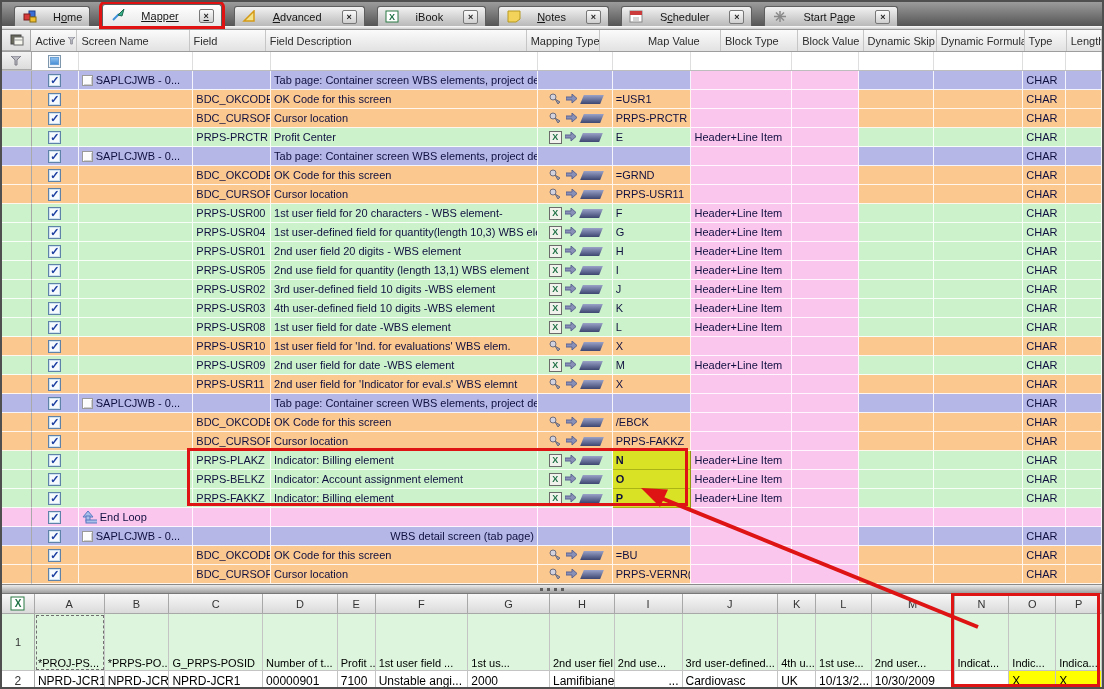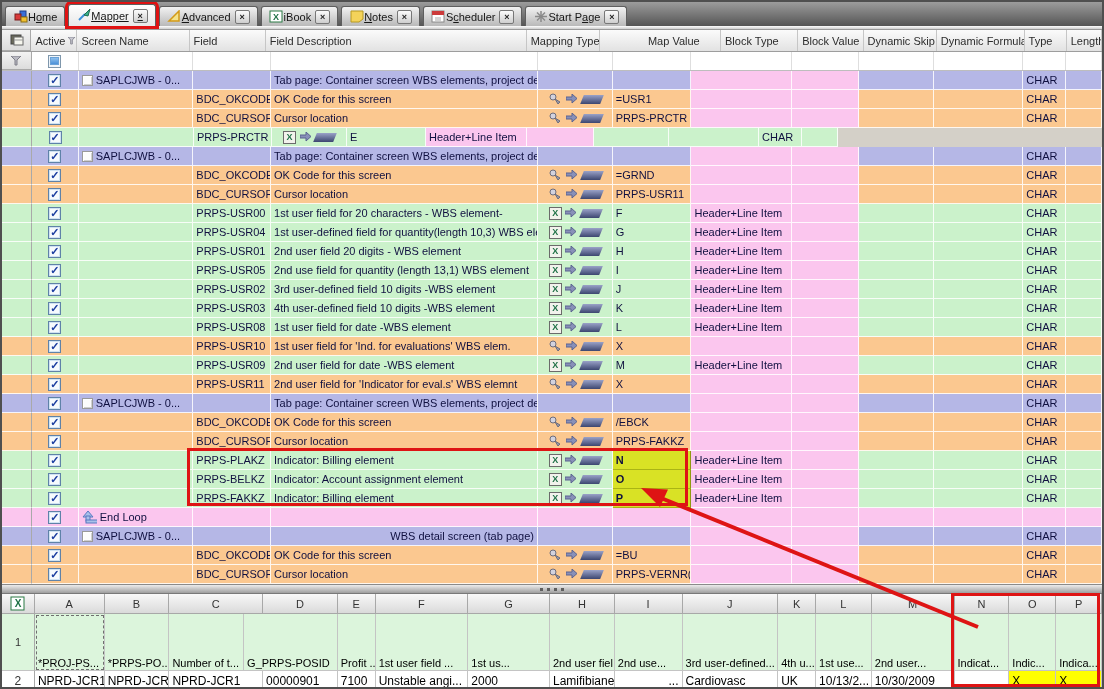--- a/index.html
+++ b/index.html
@@ -5,23 +5,23 @@
   * { margin:0; padding:0; box-sizing:border-box; }
   html,body { background:#888; }
   body { font-family:"Liberation Sans", sans-serif; }
   #page { position:relative; width:1104px; height:689px; background:#d4d0c8;
           border:2px solid #4f4f4f; overflow:hidden; }
 
   
   .tabbar { height:24px; background:linear-gradient(#9c9c9c,#555); display:flex;
             align-items:flex-end; padding-left:3px; }
   .tabstrip { height:4px; background:linear-gradient(#fdfdfd,#cfcfcf); border-bottom:1px solid #9a9a9a; }
-  .tab { display:flex; align-items:center; gap:0; height:20px; padding:0 7px;
+  .tab { display:flex; align-items:center; gap:16px; height:20px; padding:0 7px;
          background:linear-gradient(#f2f2f2,#b9b9b9); border:1px solid #5e5e5e; border-bottom:none;
-         border-radius:3px 3px 0 0; margin-right:3px; font-size:11px; color:#161616; cursor:default; white-space:nowrap; }
+         border-radius:3px 3px 0 0; margin-right:3px; font-size:11px; color:#161616; cursor:default; white-space:nowrap;margin-left:9px; }
   .tab.selected { background:linear-gradient(#ffffff,#e8e8e8); height:22px;text-decoration:underline; }
   .tab.annotated { outline:3px solid #e01212; }
   .tab u { text-decoration:underline; }
   .tabclose { width:15px; height:14px; margin-left:4px; border:1px solid #777;
               border-radius:2px; background:linear-gradient(#fbfbfb,#cfcfcf);
               font-size:9px; line-height:12px; text-align:center; font-weight:bold; color:#222; }
   .ticon { display:inline-flex; width:15px; height:14px; align-items:center; justify-content:center; }
 
   
   .ghead { display:flex; height:22px; background:linear-gradient(#fbfbfb,#e2e2e2);
@@ -351,20 +351,23 @@
       </div>
       <div class="grow excel">
         <div class="cell handlecell" style="width: 30px;"></div>
         <div class="cell center" style="width: 47px;">
           <span class="cb">✓</span>
         </div>
         <div class="cell " style="width: 115px;"></div>
         <div class="cell " style="width: 78px;">
           <span>PRPS-PRCTR</span>
         </div>
+        <div class="cell " style="width: 268px;">
+          <span>Profit Center</span>
+        </div>
         <div class="cell " style="width: 75px;">
           <span class="mapicons">
             <span class="xlbox">X</span>
             <span class="ticon">
               <svg width="12" height="10">
                 <polygon points="0,3 6,3 6,0 11,4.5 6,9 6,6 0,6" fill="#8890b8" stroke="#5a6390"></polygon>
               </svg>
             </span>
             <span class="trap"></span>
           </span>
@@ -1277,25 +1280,25 @@
         </div>
       </div>
     <div id="srow1" class="srow r1">
         <div class="scell rnum" style="width: 33px;">1</div>
         <div class="scell sel" style="width: 70px;">
           <span>*PROJ-PS...</span>
         </div>
         <div class="scell" style="width: 65px;">
           <span>*PRPS-PO...</span>
         </div>
+        <div class="scell" style="width: 94px;">
+          <span>G_PRPS-POSID</span>
+        </div>
         <div class="scell" style="width: 75px;">
           <span>Number of t...</span>
-        </div>
-        <div class="scell" style="width: 94px;">
-          <span>G_PRPS-POSID</span>
         </div>
         <div class="scell" style="width: 38px;">
           <span>Profit ...</span>
         </div>
         <div class="scell" style="width: 93px;">
           <span>1st user field ...</span>
         </div>
         <div class="scell" style="width: 82px;">
           <span>1st us...</span>
         </div>

